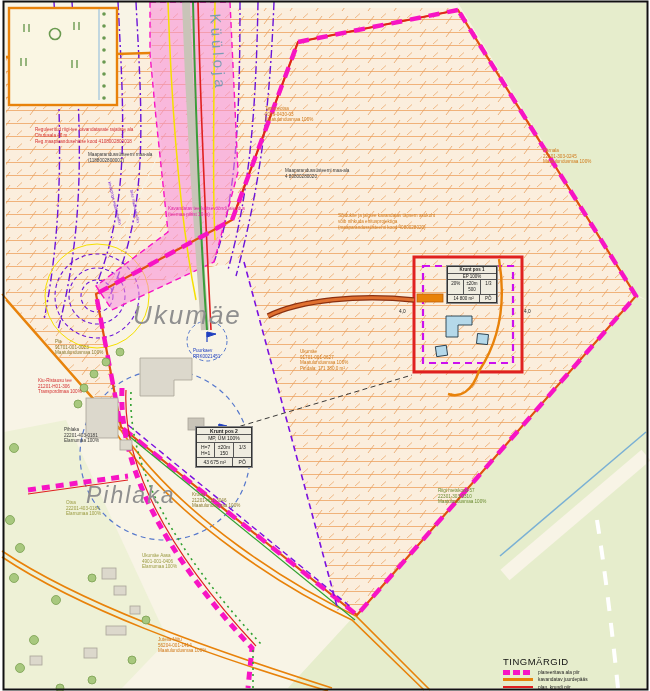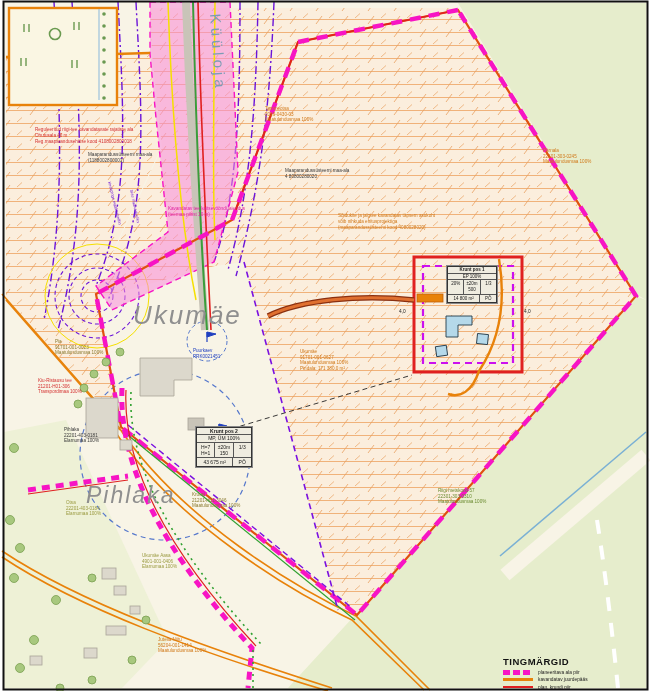--- a/index.html
+++ b/index.html
@@ -21,21 +21,21 @@
   .bt>div{border-top:0.6px solid #555;}
   .bt>div:first-child{border-top:none;font-weight:bold;}
   .bt-cells{display:flex;}
   .bt-cells span{flex:1;border-left:0.6px solid #555;padding:1px 0;}
   .bt-cells span:first-child{border-left:none;}
   .bt-bottom{display:flex;}
   .bt-bottom .area{flex:2;padding:1px 0;}
   .bt-bottom .code{flex:1;border-left:0.6px solid #555;padding:1px 0;}
   
   .legend{position:absolute;left:503px;top:656px;width:145px;color:#111;}
-  .legend-title{font-size:9.5px;font-weight:bold;letter-spacing:0.5px;}
+  .legend-title{font-size:9.5px;font-weight:normal;letter-spacing:0.5px;}
   .legend-row{display:flex;align-items:center;gap:5px;margin-top:2.5px;}
   .sw{width:30px;flex:none;}
   .sw1{height:5px;background:repeating-linear-gradient(90deg,#f714c4 0 7px,rgba(0,0,0,0) 7px 10px);}
   .sw2{height:2.5px;background:#e8820a;}
   .sw3{height:2.5px;background:#e02020;}
   .legend-label{font-size:4.8px;color:#222;}
 </style>
 </head>
 <body>
 

